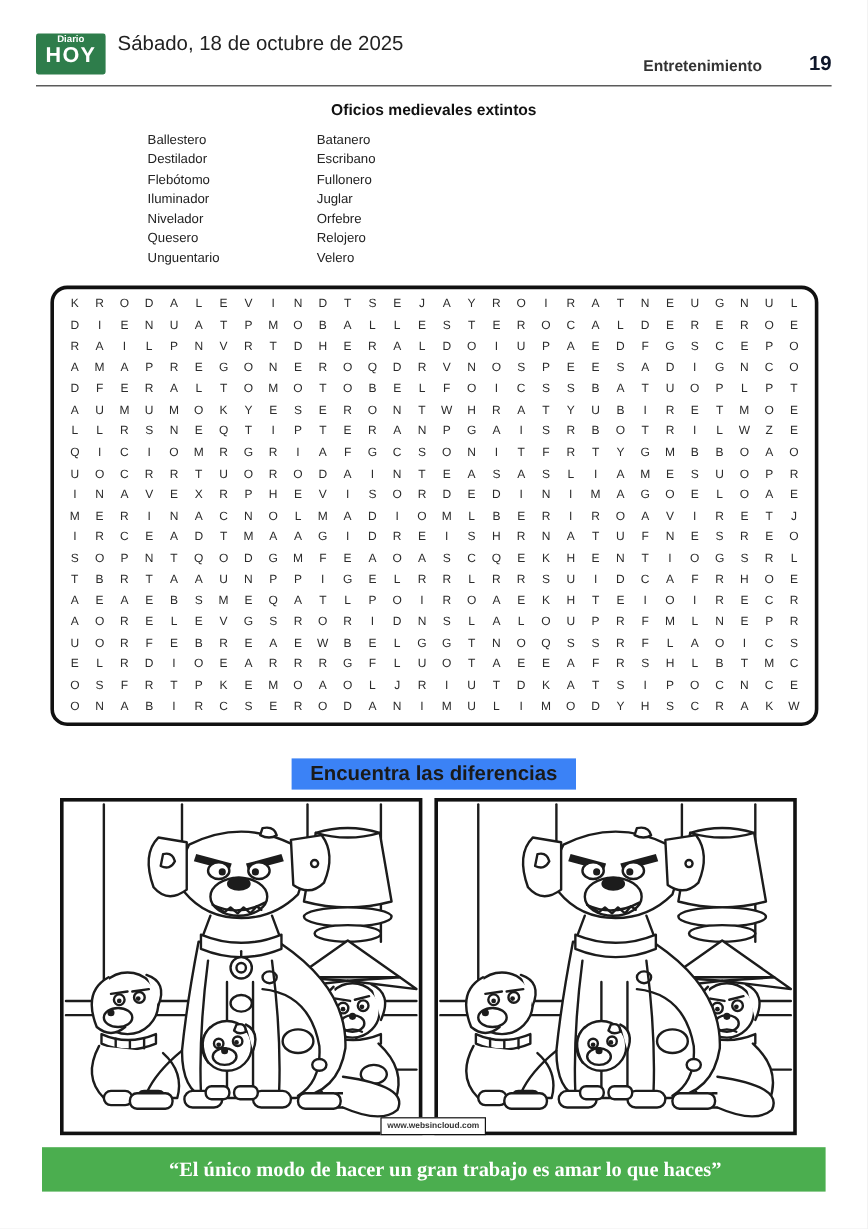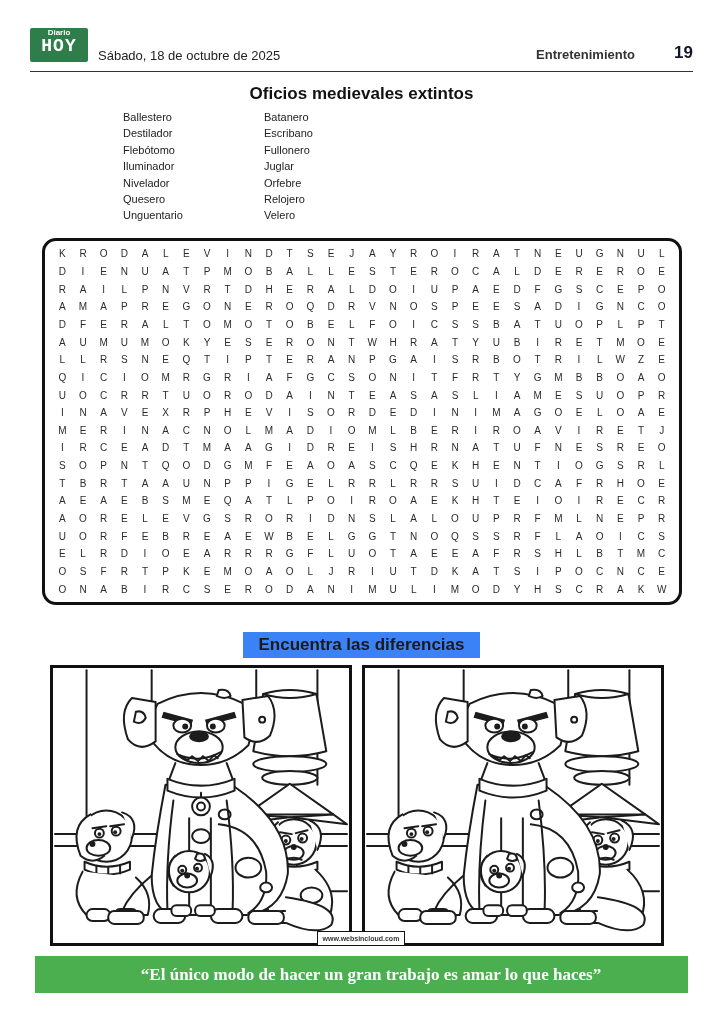--- a/index.html
+++ b/index.html
@@ -4,29 +4,29 @@
 <style>
   html,body{margin:0;padding:0;background:#e9e9e9;}
   .page{position:relative;width:723px;height:1024px;background:#fff;margin:0 auto;
         font-family:"Liberation Sans",sans-serif;color:#1a1a1a;overflow:hidden;}
 
   
   .header{position:absolute;top:26px;left:30px;right:30px;height:40px;}
   .logo{position:absolute;left:0;top:2px;width:58px;height:34px;background:#2e7d4b;
         border-radius:2px;display:flex;flex-direction:column;align-items:center;color:#fff;}
   .logo .small{font-size:8px;font-weight:bold;line-height:9px;}
-  .logo .big{font-family:Liberation Mono, monospace;font-weight:bold;font-size:18px;line-height:18px;letter-spacing:1px;}
-  .date{position:absolute;left:68px;bottom:3px;font-size:13px;color:#222;}
+  .logo .big{font-family:Liberation Sans, sans-serif;font-weight:bold;font-size:18px;line-height:18px;letter-spacing:1px;}
+  .date{position:absolute;left:68px;bottom:19px;font-size:17px;color:#222;}
   .section{position:absolute;right:58px;bottom:4px;font-size:13px;font-weight:bold;color:#333;}
   .pagenum{position:absolute;right:0;bottom:3px;font-size:17px;font-weight:bold;color:#0f172a;text-align:right;}
   .header-rule{position:absolute;top:71px;left:30px;width:663px;border-top:1.5px solid #333;}
 
   
   .ws-title{position:absolute;top:84px;left:0;width:100%;text-align:center;
-            font-size:17px;font-weight:bold;color:#111;}
+            font-size:13px;font-weight:bold;color:#111;}
   .wordlist{position:absolute;top:109px;left:123px;display:flex;}
   .wordlist .col{display:flex;flex-direction:column;}
   .wordlist .col1{width:137px;} .wordlist .col2{width:147px;}
   .wordlist .col3{width:141px;justify-content:center;} .wordlist .col4{width:125px;justify-content:space-between;}
   .wordlist .word{font-size:11px;line-height:16.4px;color:#222;}
 
   .gridbox{position:absolute;top:238px;left:42px;width:640px;height:367px;
            border:3px solid #111;border-radius:14px;box-sizing:border-box;background:#fff;}
   .grid-letters{position:absolute;inset:4px 7px;display:grid;
                 grid-template-columns:repeat(30,1fr);grid-template-rows:repeat(20,1fr);}

